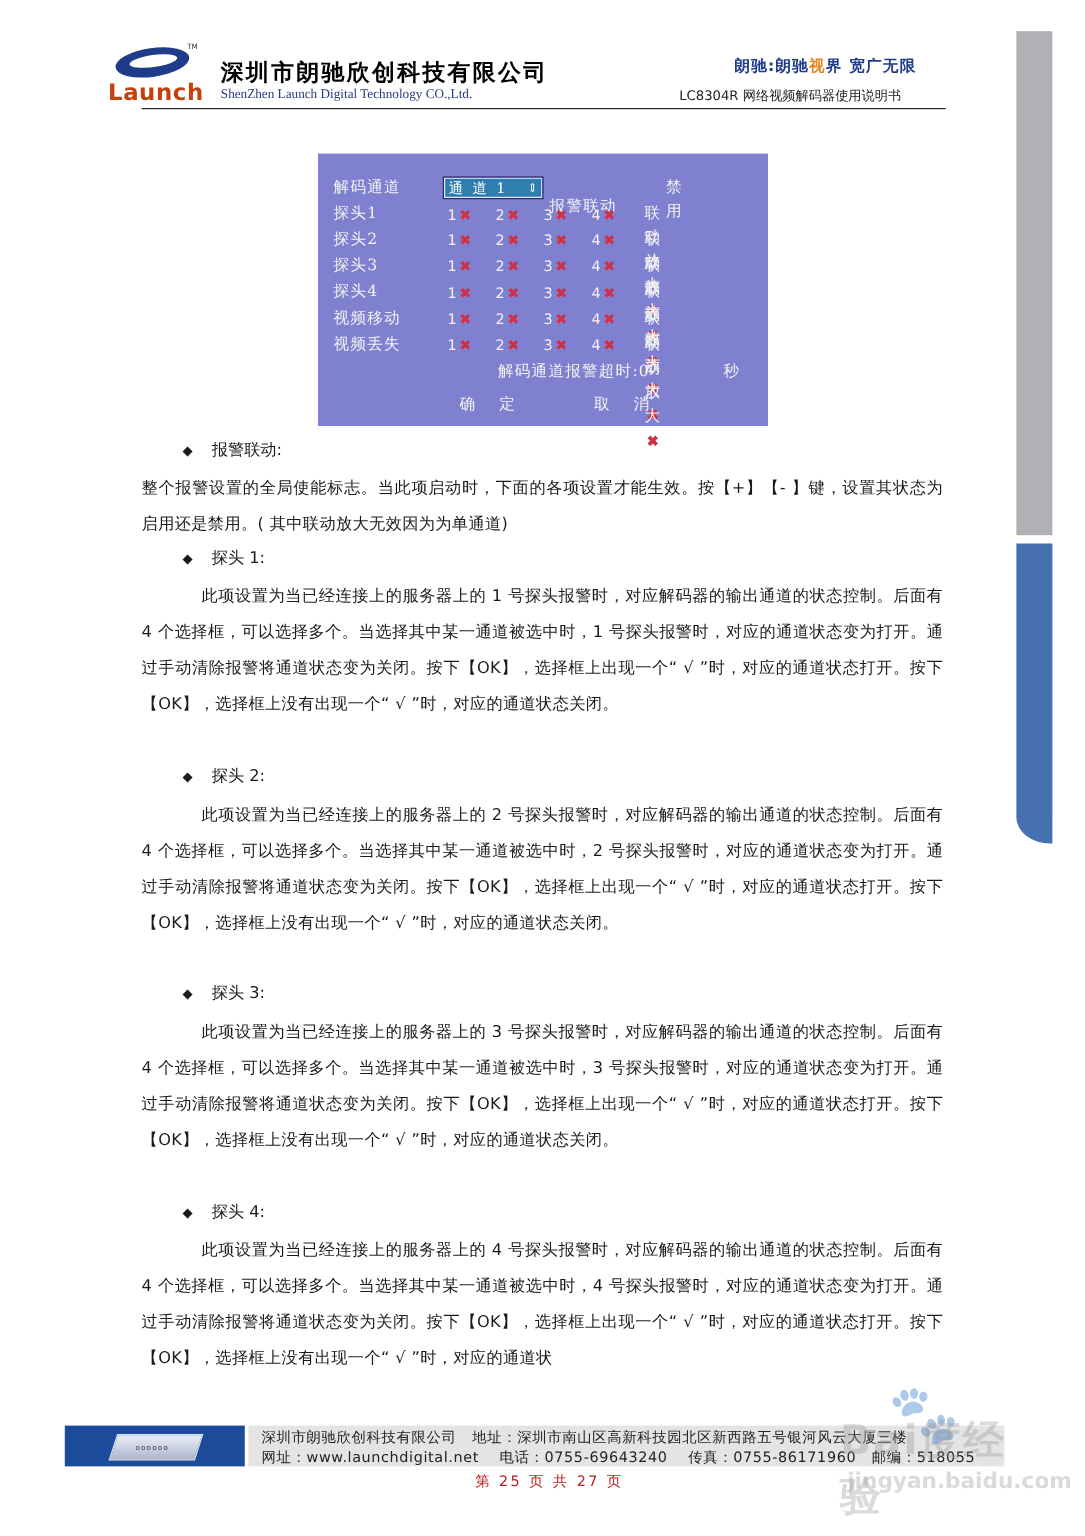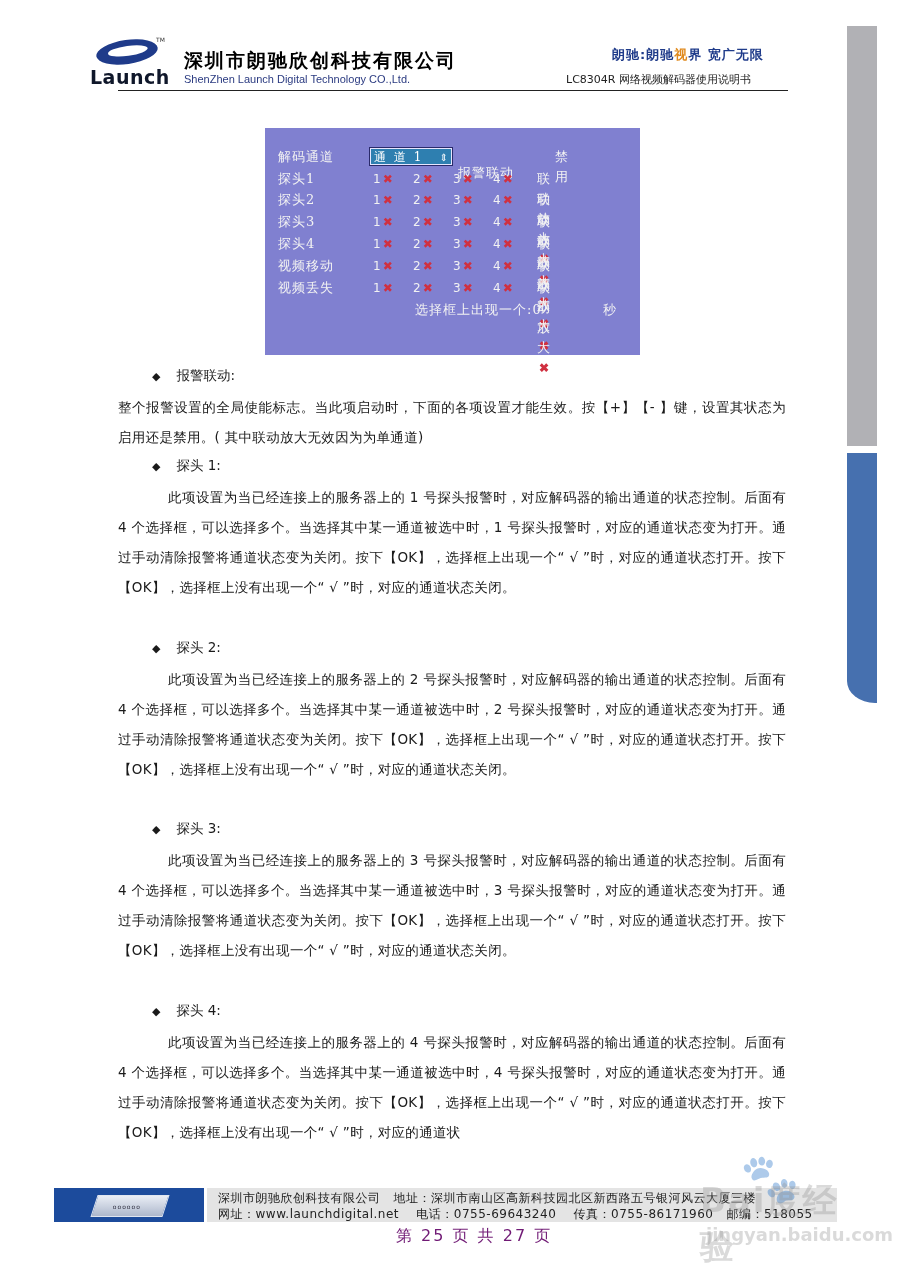--- a/index.html
+++ b/index.html
@@ -16,30 +16,30 @@
       border-radius: 50%; background: #1f3b8a;
       transform: rotate(-8deg);
     }
     .logo .ring::after {
       content: ""; position: absolute; left: 12px; top: 6px; width: 40px; height: 10px;
       border-radius: 50%; background: #ffffff;
     }
     .logo .tm { position: absolute; left: 66px; top: -4px; font-size: 6px; color: #333; }
     .logo .word {
       position: absolute; left: 0; top: 26px; font-size: 19px; font-weight: bold;
-      color: #0f172a; font-family: "DejaVu Sans", sans-serif; letter-spacing: 0.5px;
+      color: #c2410c; font-family: "DejaVu Sans", sans-serif; letter-spacing: 0.5px;
     }
     .company-cn {
       position: absolute; left: 184px; top: 48px; font-size: 19px; font-weight: bold;
       color: #000000; letter-spacing: 2px;
       font-family: "DejaVu Sans", sans-serif;
     }
     .company-en {
       position: absolute; left: 184px; top: 73px; font-size: 11px; color: #2a3a80;
-      font-family: Liberation Sans, sans-serif;
+      font-family: Liberation Serif, serif;
     }
     .slogan {
       position: absolute; left: 612px; top: 46px; font-size: 13px; font-weight: bold;
       color: #1f3b8a; letter-spacing: 1px;
     }
     .slogan .hl { color: #e08a1e; }
     .manual-title {
       position: absolute; left: 566px; top: 72px; font-size: 11px; color: #222;
       font-family: "DejaVu Sans", sans-serif;
     }
@@ -100,21 +100,21 @@
     }
     .footer-device .dots { position: absolute; left: 18px; top: 7px; font-size: 6px; color: #334; letter-spacing: 1px; transform: skewX(18deg); }
     .footer-gray {
       position: absolute; left: 207px; top: 1188px; width: 630px; height: 34px; background: #e4e4e4;
     }
     .footer-line {
       position: absolute; left: 218px; font-size: 12px; color: #222; white-space: pre;
       font-family: "DejaVu Sans", sans-serif; letter-spacing: 0.5px;
     }
     .page-no {
-      position: absolute; left: 396px; top: 1226px; font-size: 16px; color: #701a75; letter-spacing: 2px;
+      position: absolute; left: 396px; top: 1226px; font-size: 12px; color: #b91c1c; letter-spacing: 2px;
       font-family: "DejaVu Sans", sans-serif;
     }
     .watermark {
       position: absolute; left: 700px; top: 1150px; width: 170px; height: 110px;
       color: rgba(150,150,150,0.35); font-family: "DejaVu Sans", sans-serif;
       pointer-events: none;
     }
     .watermark .paw { position: absolute; left: 40px; top: 0; font-size: 48px; }
     .watermark .brand { position: absolute; left: 0; top: 28px; font-size: 34px; font-weight: bold; letter-spacing: 2px; }
     .watermark .url { position: absolute; left: 6px; top: 74px; font-size: 18px; font-weight: bold; }
@@ -200,24 +200,28 @@
   <div class="osd-row" style="top:150px">
     <span class="osd-label">视频丢失</span>
     <span class="osd-ch" style="left:108px"><span>1</span><span class="x-mark">✖</span></span>
     <span class="osd-ch" style="left:148px"><span>2</span><span class="x-mark">✖</span></span>
     <span class="osd-ch" style="left:188px"><span>3</span><span class="x-mark">✖</span></span>
     <span class="osd-ch" style="left:228px"><span>4</span><span class="x-mark">✖</span></span>
     <span class="osd-link"><span>联动放大</span><span class="x-mark">✖</span></span>
   </div>
 
   <div class="osd-row" style="top:172px">
-    <span class="osd-timeout"><span>选择框上出现一个:</span><span>0</span></span>
+    <span class="osd-timeout"><span>解码通道报警超时:</span><span>0</span></span>
     <span class="osd-sec">秒</span>
   </div>
 
+  <div class="osd-row" style="top:200px">
+    <span class="osd-btn" style="left:118px">确 定</span>
+    <span class="osd-btn" style="left:230px">取 消</span>
+  </div>
 </div>
 
 <div class="bullet" style="top:360px">
   <span class="dia">◆</span><span>报警联动:</span>
 </div>
 <div class="text" style="top:392px">
   <div style="letter-spacing:0.3px;text-align:justify;">整个报警设置的全局使能标志。当此项启动时，下面的各项设置才能生效。按【+】【- 】键，设置其状态为启用还是禁用。( 其中联动放大无效因为为单通道)</div>
 </div>
 
 <div class="bullet" style="top:450px">

